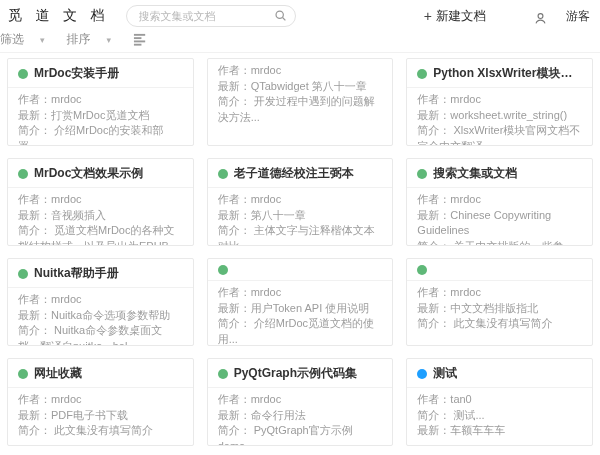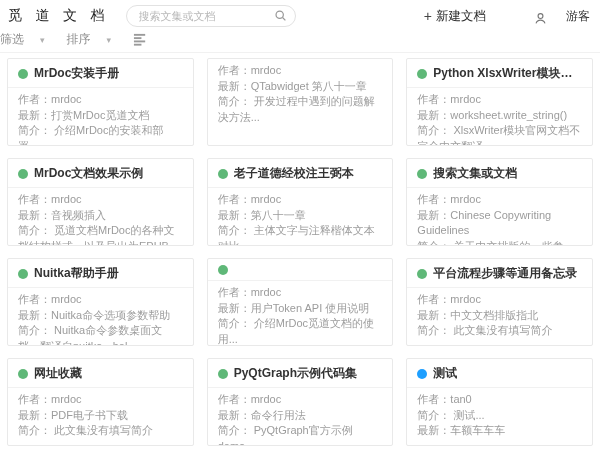--- a/index.html
+++ b/index.html
@@ -252,21 +252,20 @@
     <div class="card-body">
       <div class="meta-line">作者：mrdoc</div>
       <div class="meta-line">最新：用户Token API 使用说明</div>
       <div class="meta-line">简介： 介绍MrDoc觅道文档的使用...</div>
     </div>
   </div>
 
   <div class="card">
     <div class="card-head">
       <span class="dot" style="background: rgb(95, 184, 120);"></span>
-      <span class="card-title">平台流程步骤等通用备忘录</span>
     </div>
     <div class="card-body">
       <div class="meta-line">作者：mrdoc</div>
       <div class="meta-line">最新：中文文档排版指北</div>
       <div class="meta-line">简介： 此文集没有填写简介</div>
     </div>
   </div>
 
   <div class="card">
     <div class="card-head">

